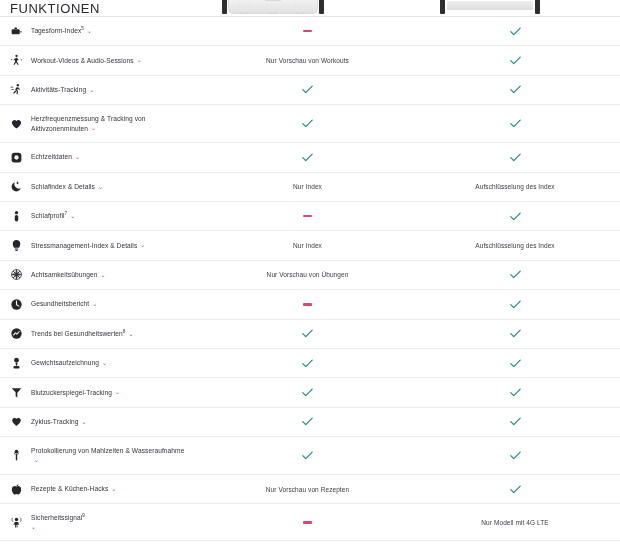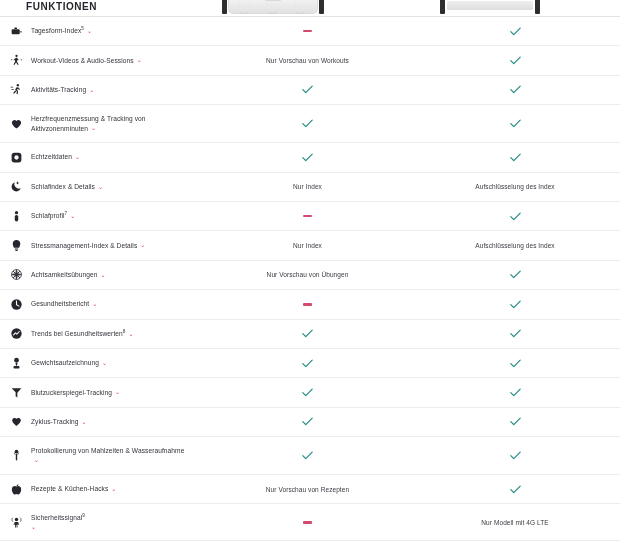--- a/index.html
+++ b/index.html
@@ -14,23 +14,23 @@
 
   
   .header-strip {
     position: relative;
     height: 16px;
     width: 100%;
     background: #fff;
   }
   .funktionen {
     position: absolute;
-    left: 26px; top: 1px;
-    font-size: 10px;
-    font-weight: bold;
+    left: 10px; top: 1px;
+    font-size: 13px;
+    font-weight: normal;
     letter-spacing: 0.55px;
     color: #26262e;
   }
   .device-crop {
     position: absolute;
     top: 0;
     height: 14px;
     overflow: hidden;
   }
   .device-a { left: 222px; width: 102px; }

